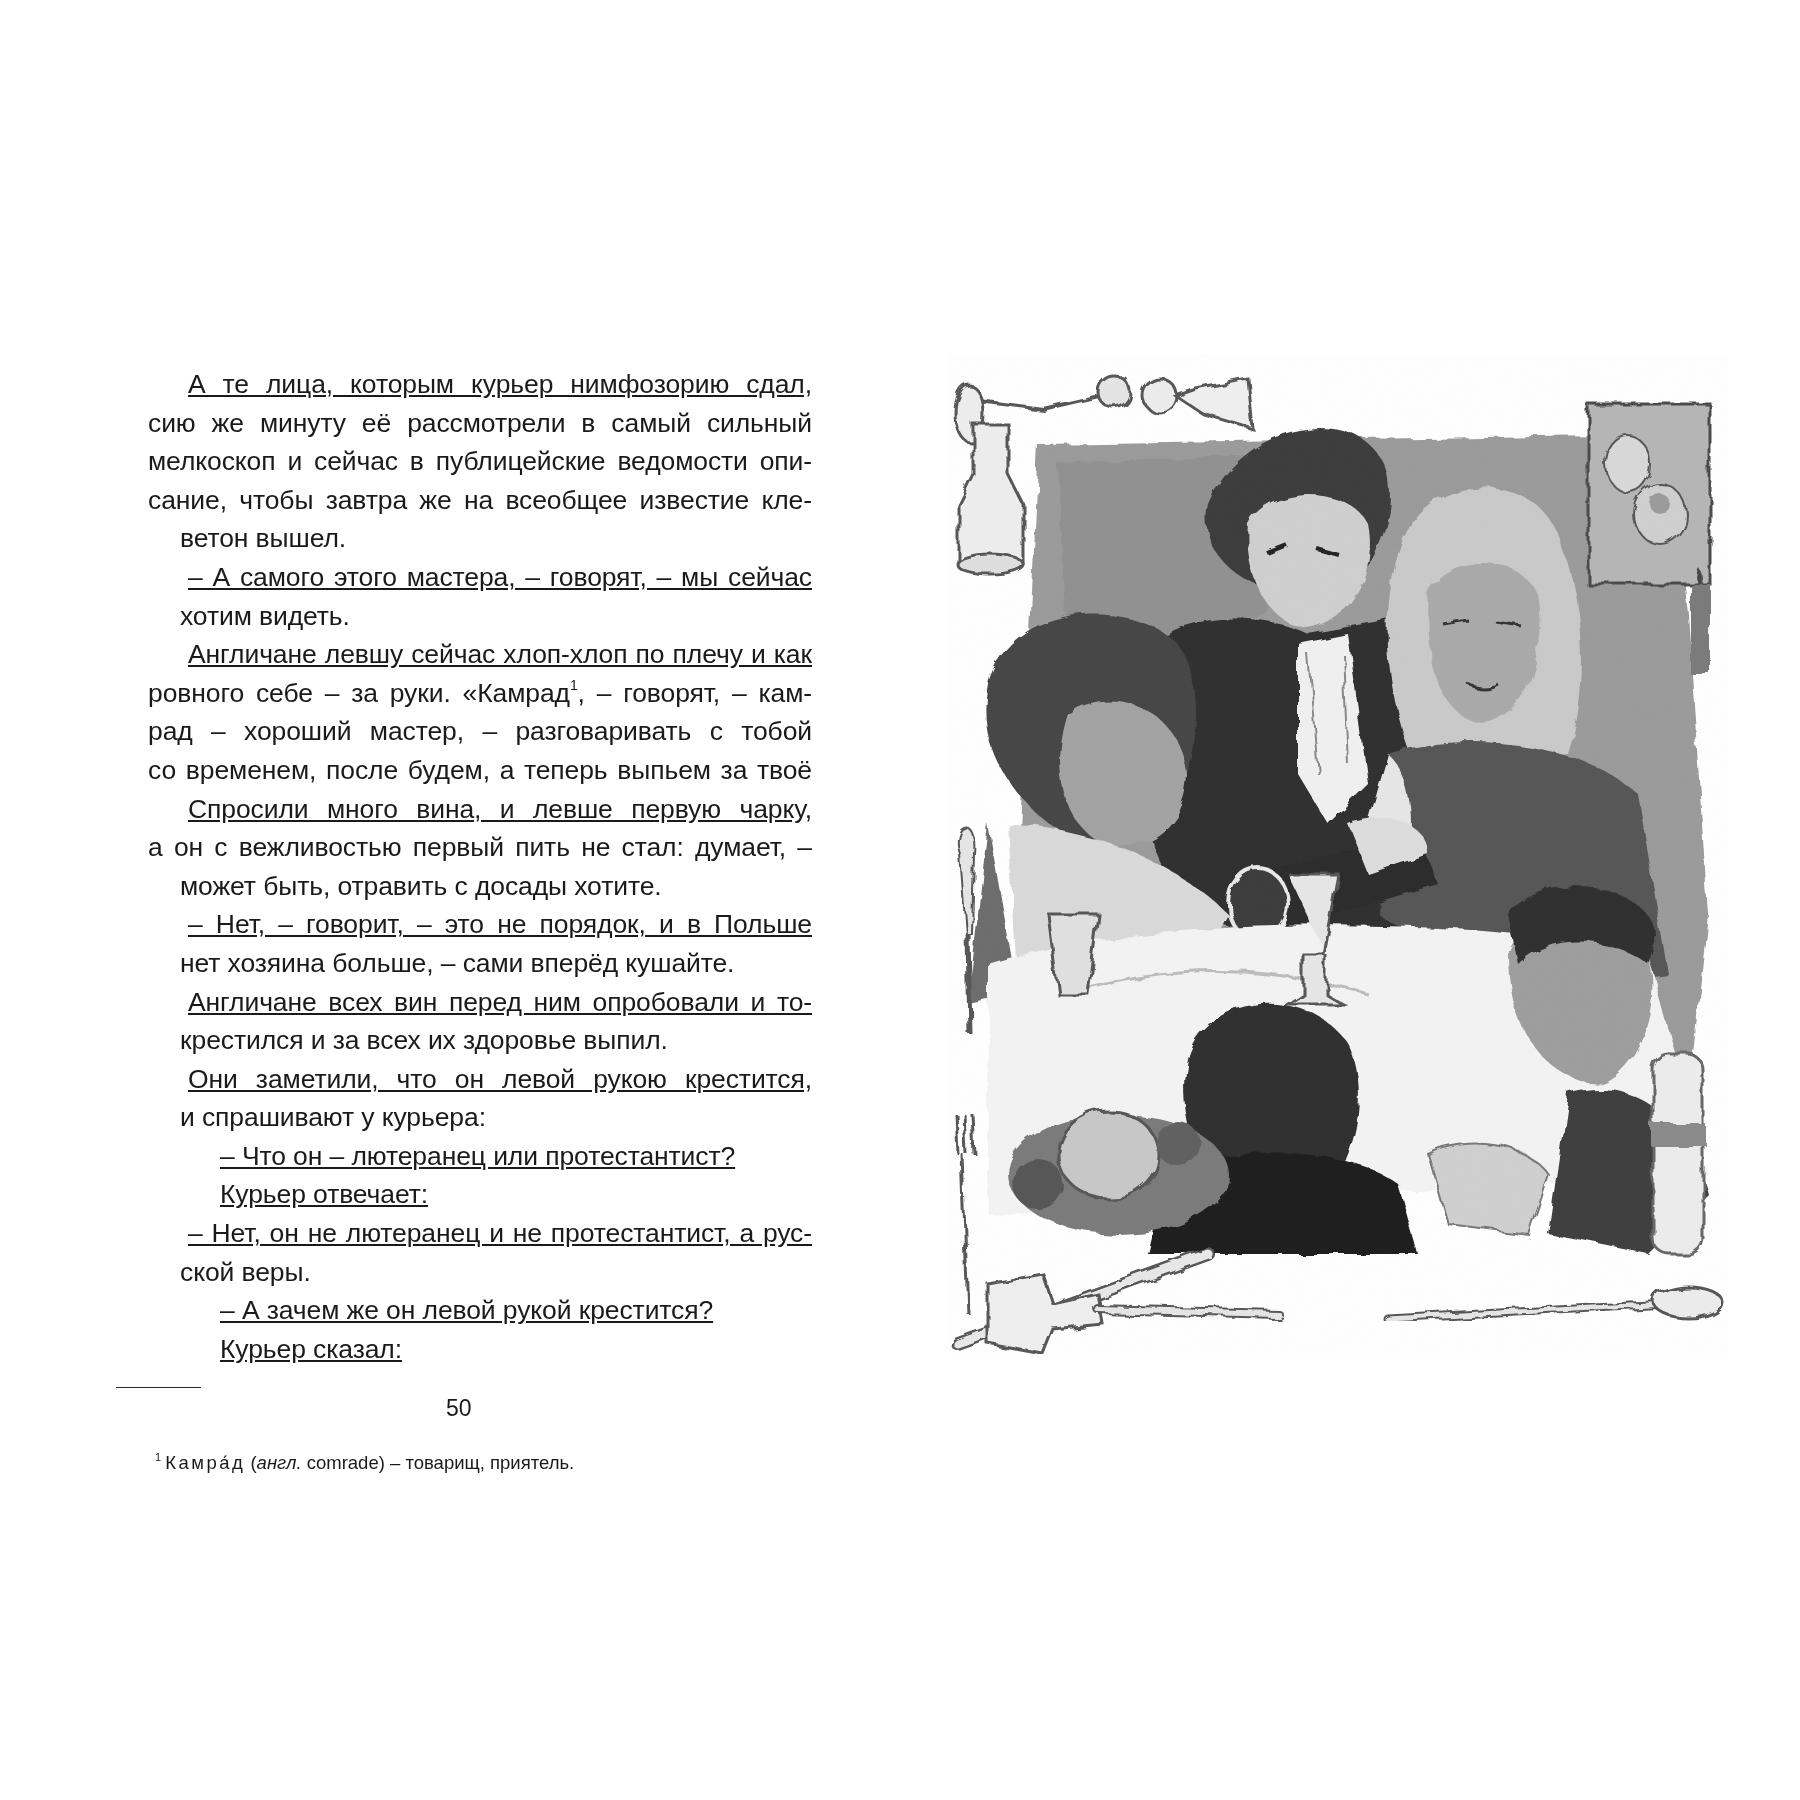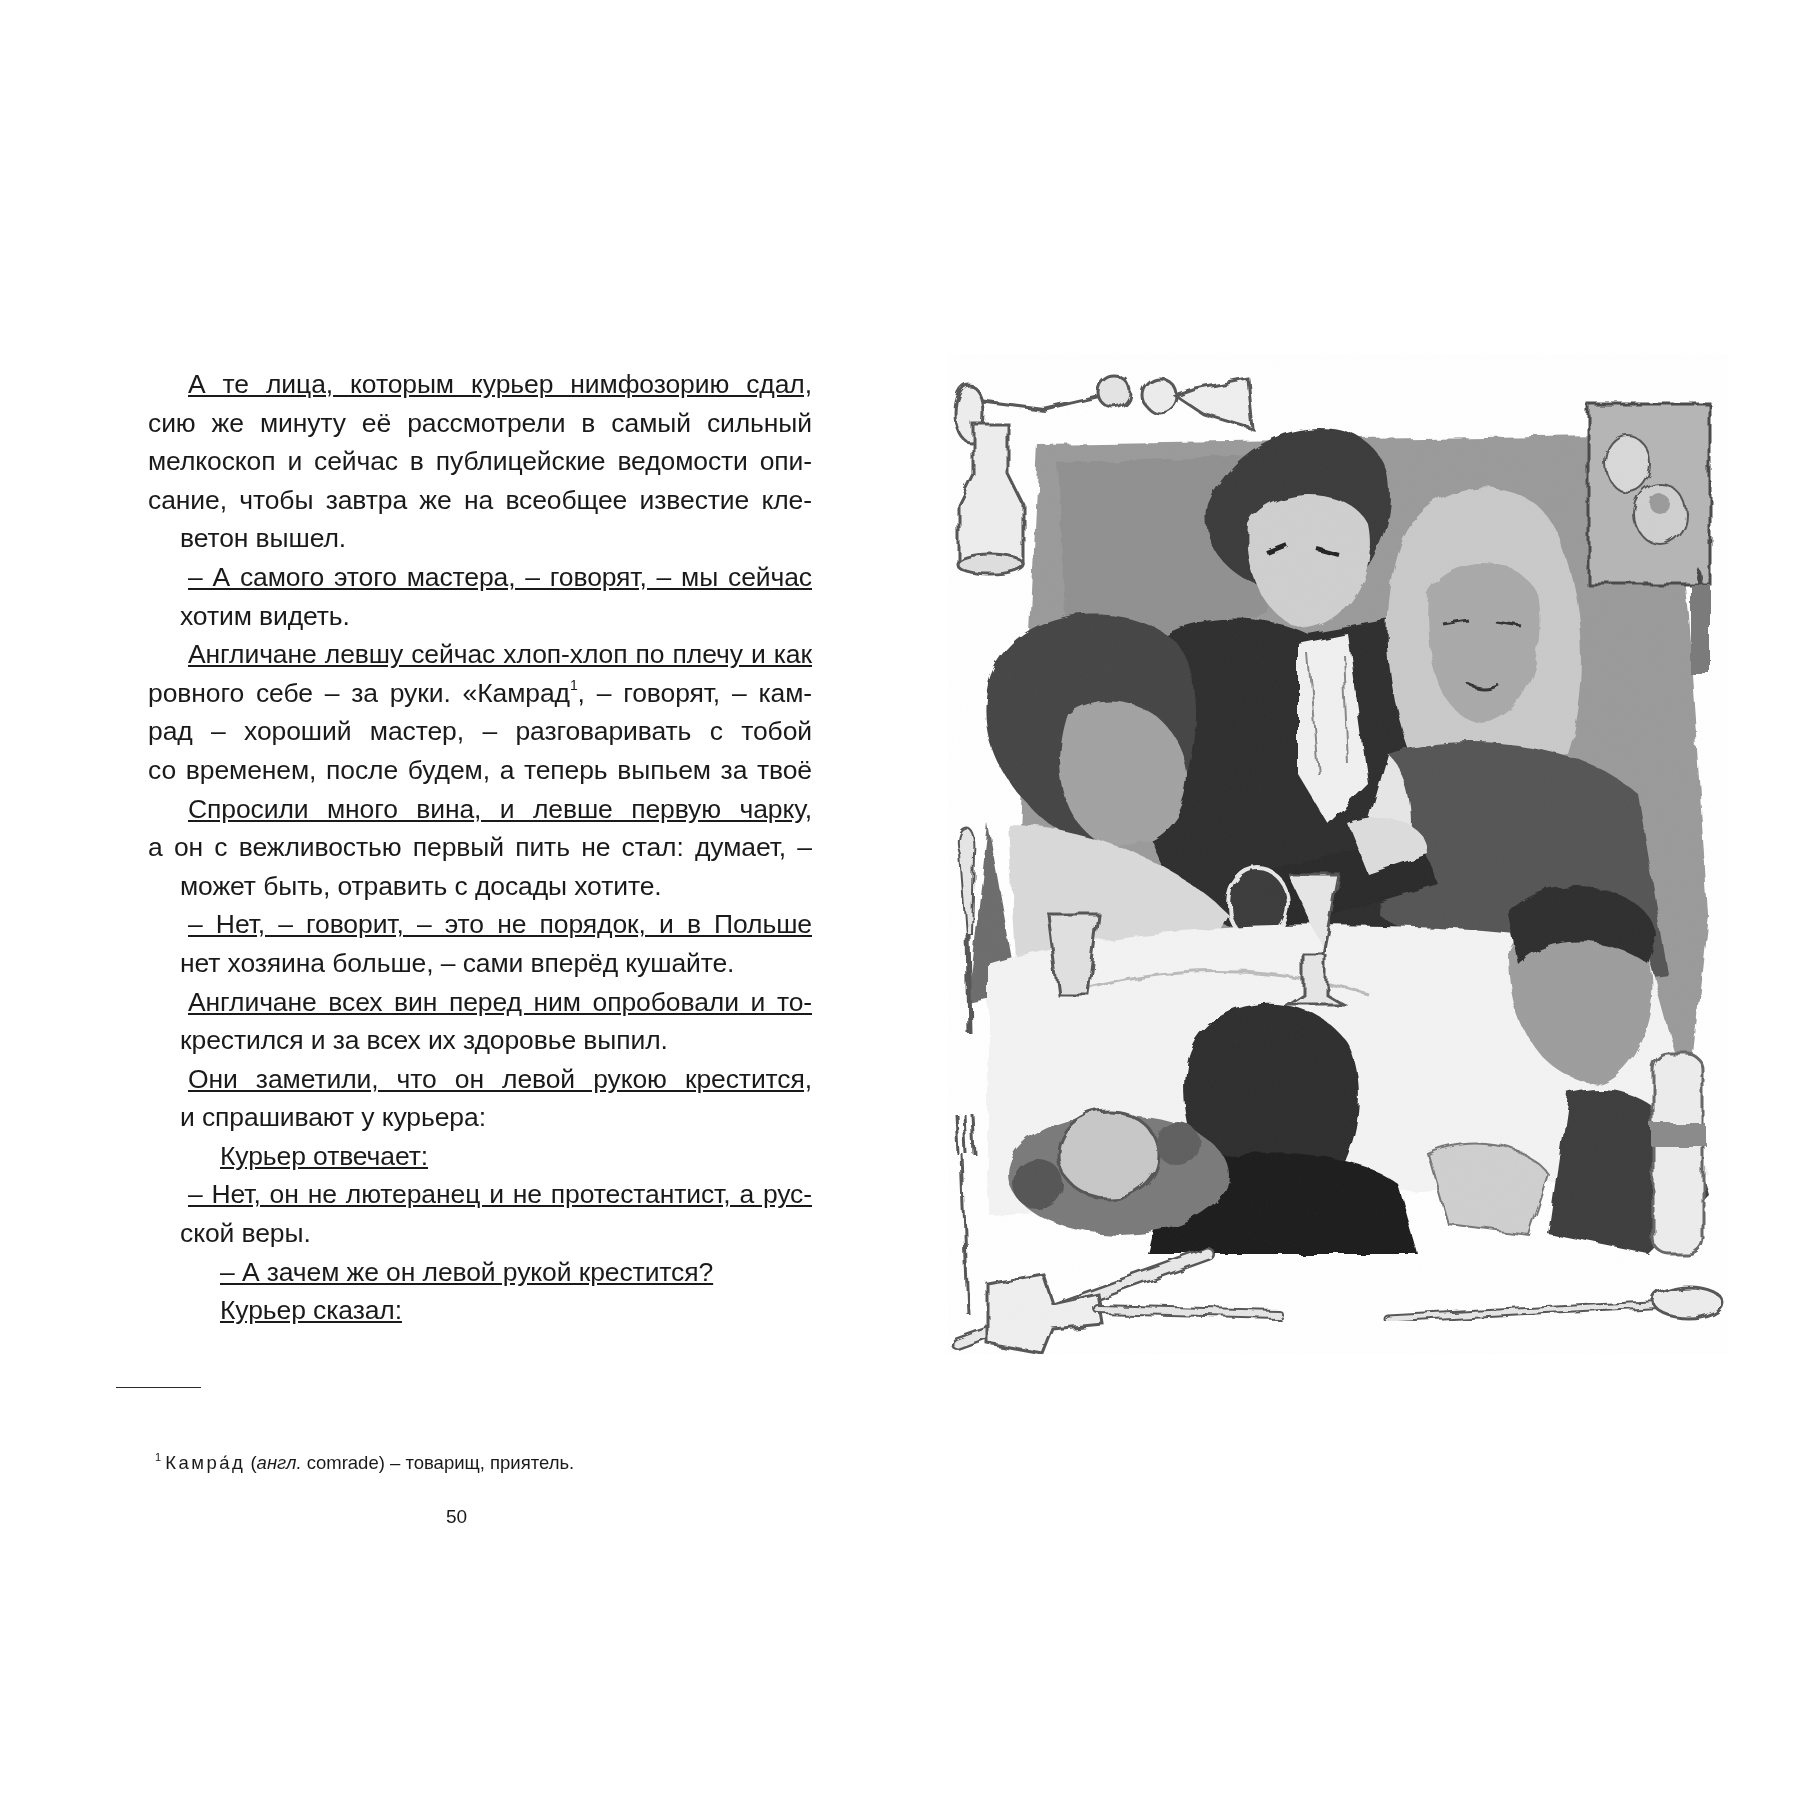--- a/index.html
+++ b/index.html
@@ -73,22 +73,22 @@
     }
     .footnote .spaced {
       letter-spacing: 2.5px;
     }
     .footnote em {
       font-style: italic;
     }
     .page-number {
       position: absolute;
       left: 446px;
-      top: 1504px;
-      font-size: 19px;
+      top: 1395px;
+      font-size: 23px;
       line-height: 26px;
     }
     .illustration {
       position: absolute;
       left: 948px;
       top: 354px;
       width: 780px;
       height: 1000px;
     }
     .illustration svg {
@@ -138,20 +138,23 @@
     <p>
       <span class="line first">Англичане всех вин перед ним опробовали и то-</span>
       <span class="line last">крестился и за всех их здоровье выпил.</span>
     </p>
 
     <p>
       <span class="line first">Они заметили, что он левой рукою крестится,</span>
       <span class="line last">и спрашивают у курьера:</span>
     </p>
 
+    <p>
+      <span class="line first last">– Что он – лютеранец или протестантист?</span>
+    </p>
 
     <p>
       <span class="line first last">Курьер отвечает:</span>
     </p>
 
     <p>
       <span class="line first">– Нет, он не лютеранец и не протестантист, а рус-</span>
       <span class="line last">ской веры.</span>
     </p>
 

